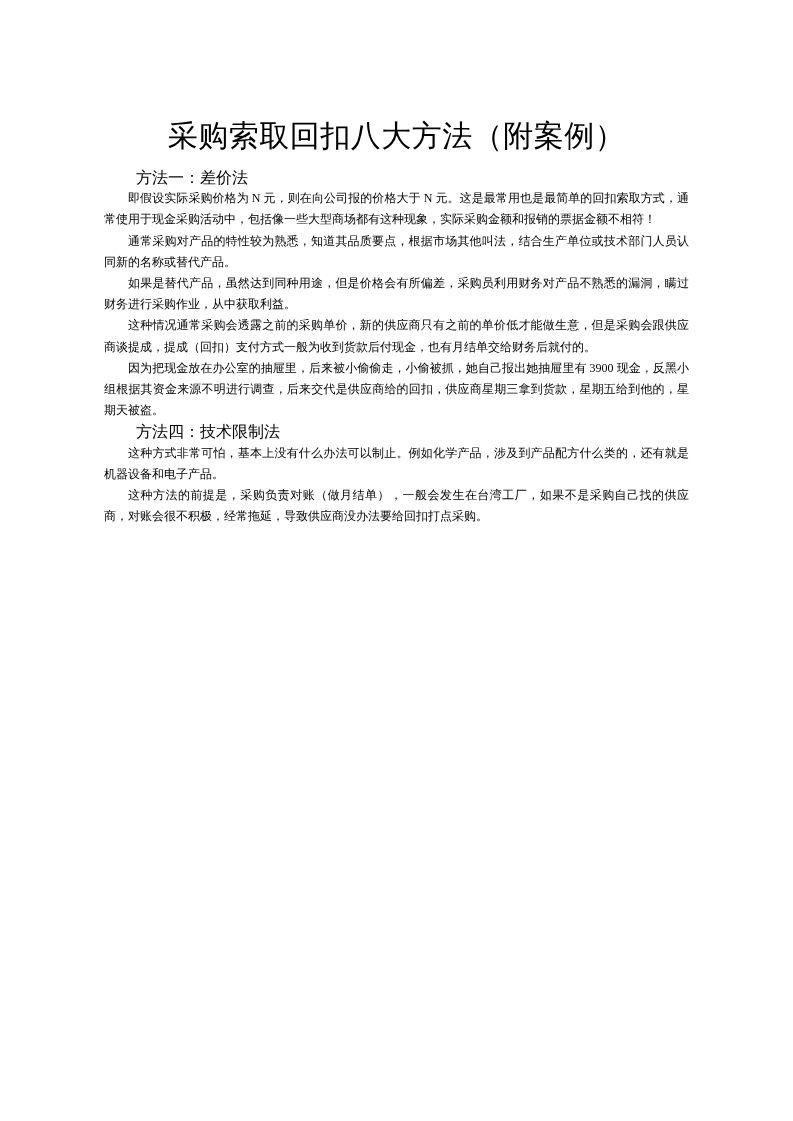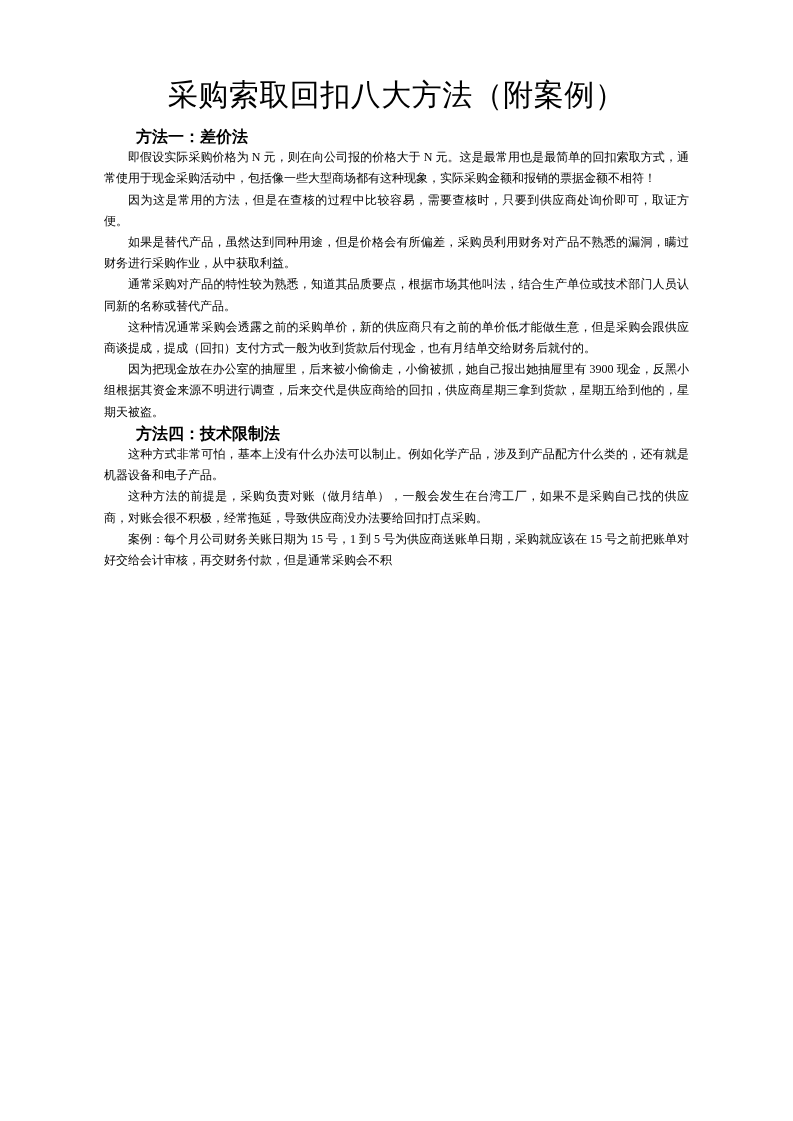--- a/index.html
+++ b/index.html
@@ -11,41 +11,41 @@
     position: relative;
     width: 793px;
     height: 1121px;
     background: #ffffff;
     overflow: hidden;
     color: #000000;
     font-family: "Liberation Serif", "DejaVu Serif", serif;
   }
   .doc-title {
     margin: 0;
-    padding-top: 74px;
+    padding-top: 115px;
     font-size: 30px;
     font-weight: 400;
     line-height: 42px;
     text-align: center;
     letter-spacing: 0.5px;
     font-family: "Liberation Serif", "DejaVu Serif", serif;
     white-space: nowrap;
   }
   .content {
     margin-top: 10px;
     margin-left: 104px;
     margin-right: 104px;
   }
   .section {
     margin: 0;
   }
   .section-heading {
     margin: 0;
     font-size: 16px;
-    font-weight: 700;
+    font-weight: 400;
     line-height: 21.2px;
     text-indent: 2em;
     font-family: "Liberation Sans", "DejaVu Sans", sans-serif;
   }
   .para {
     margin: 0;
     font-size: 12px;
     line-height: 21.2px;
     text-indent: 2em;
     text-align: justify;
@@ -57,37 +57,35 @@
 
 <div class="page">
 
   <h1 class="doc-title">采购索取回扣八大方法（附案例）</h1>
 
   <div class="content">
 
     <div class="section">
       <h2 class="section-heading">方法一：差价法</h2>
       <p class="para">即假设实际采购价格为 N 元，则在向公司报的价格大于 N 元。这是最常用也是最简单的回扣索取方式，通常使用于现金采购活动中，包括像一些大型商场都有这种现象，实际采购金额和报销的票据金额不相符！</p>
-      <p class="para">因为这是常用的方法，但是在查核的过程中比较容易，需要查核时，只要到供应商处询价即可，取证方便。</p>
     </div>
 
     <div class="section">
+      <p class="para">通常采购对产品的特性较为熟悉，知道其品质要点，根据市场其他叫法，结合生产单位或技术部门人员认同新的名称或替代产品。</p>
       <p class="para">如果是替代产品，虽然达到同种用途，但是价格会有所偏差，采购员利用财务对产品不熟悉的漏洞，瞒过财务进行采购作业，从中获取利益。</p>
-      <p class="para">通常采购对产品的特性较为熟悉，知道其品质要点，根据市场其他叫法，结合生产单位或技术部门人员认同新的名称或替代产品。</p>
     </div>
 
     <div class="section">
       <p class="para">这种情况通常采购会透露之前的采购单价，新的供应商只有之前的单价低才能做生意，但是采购会跟供应商谈提成，提成（回扣）支付方式一般为收到货款后付现金，也有月结单交给财务后就付的。</p>
       <p class="para">因为把现金放在办公室的抽屉里，后来被小偷偷走，小偷被抓，她自己报出她抽屉里有 3900 现金，反黑小组根据其资金来源不明进行调查，后来交代是供应商给的回扣，供应商星期三拿到货款，星期五给到他的，星期天被盗。</p>
     </div>
 
     <div class="section">
       <h2 class="section-heading">方法四：技术限制法</h2>
       <p class="para">这种方式非常可怕，基本上没有什么办法可以制止。例如化学产品，涉及到产品配方什么类的，还有就是机器设备和电子产品。</p>
     </div>
 
     <div class="section">
       <p class="para">这种方法的前提是，采购负责对账（做月结单），一般会发生在台湾工厂，如果不是采购自己找的供应商，对账会很不积极，经常拖延，导致供应商没办法要给回扣打点采购。</p>
-      <p class="para">案例：每个月公司财务关账日期为 15 号，1 到 5 号为供应商送账单日期，采购就应该在 15 号之前把账单对好交给会计审核，再交财务付款，但是通常采购会不积</p>
     </div>
 
   </div>
 </div>
 
 </body></html>

